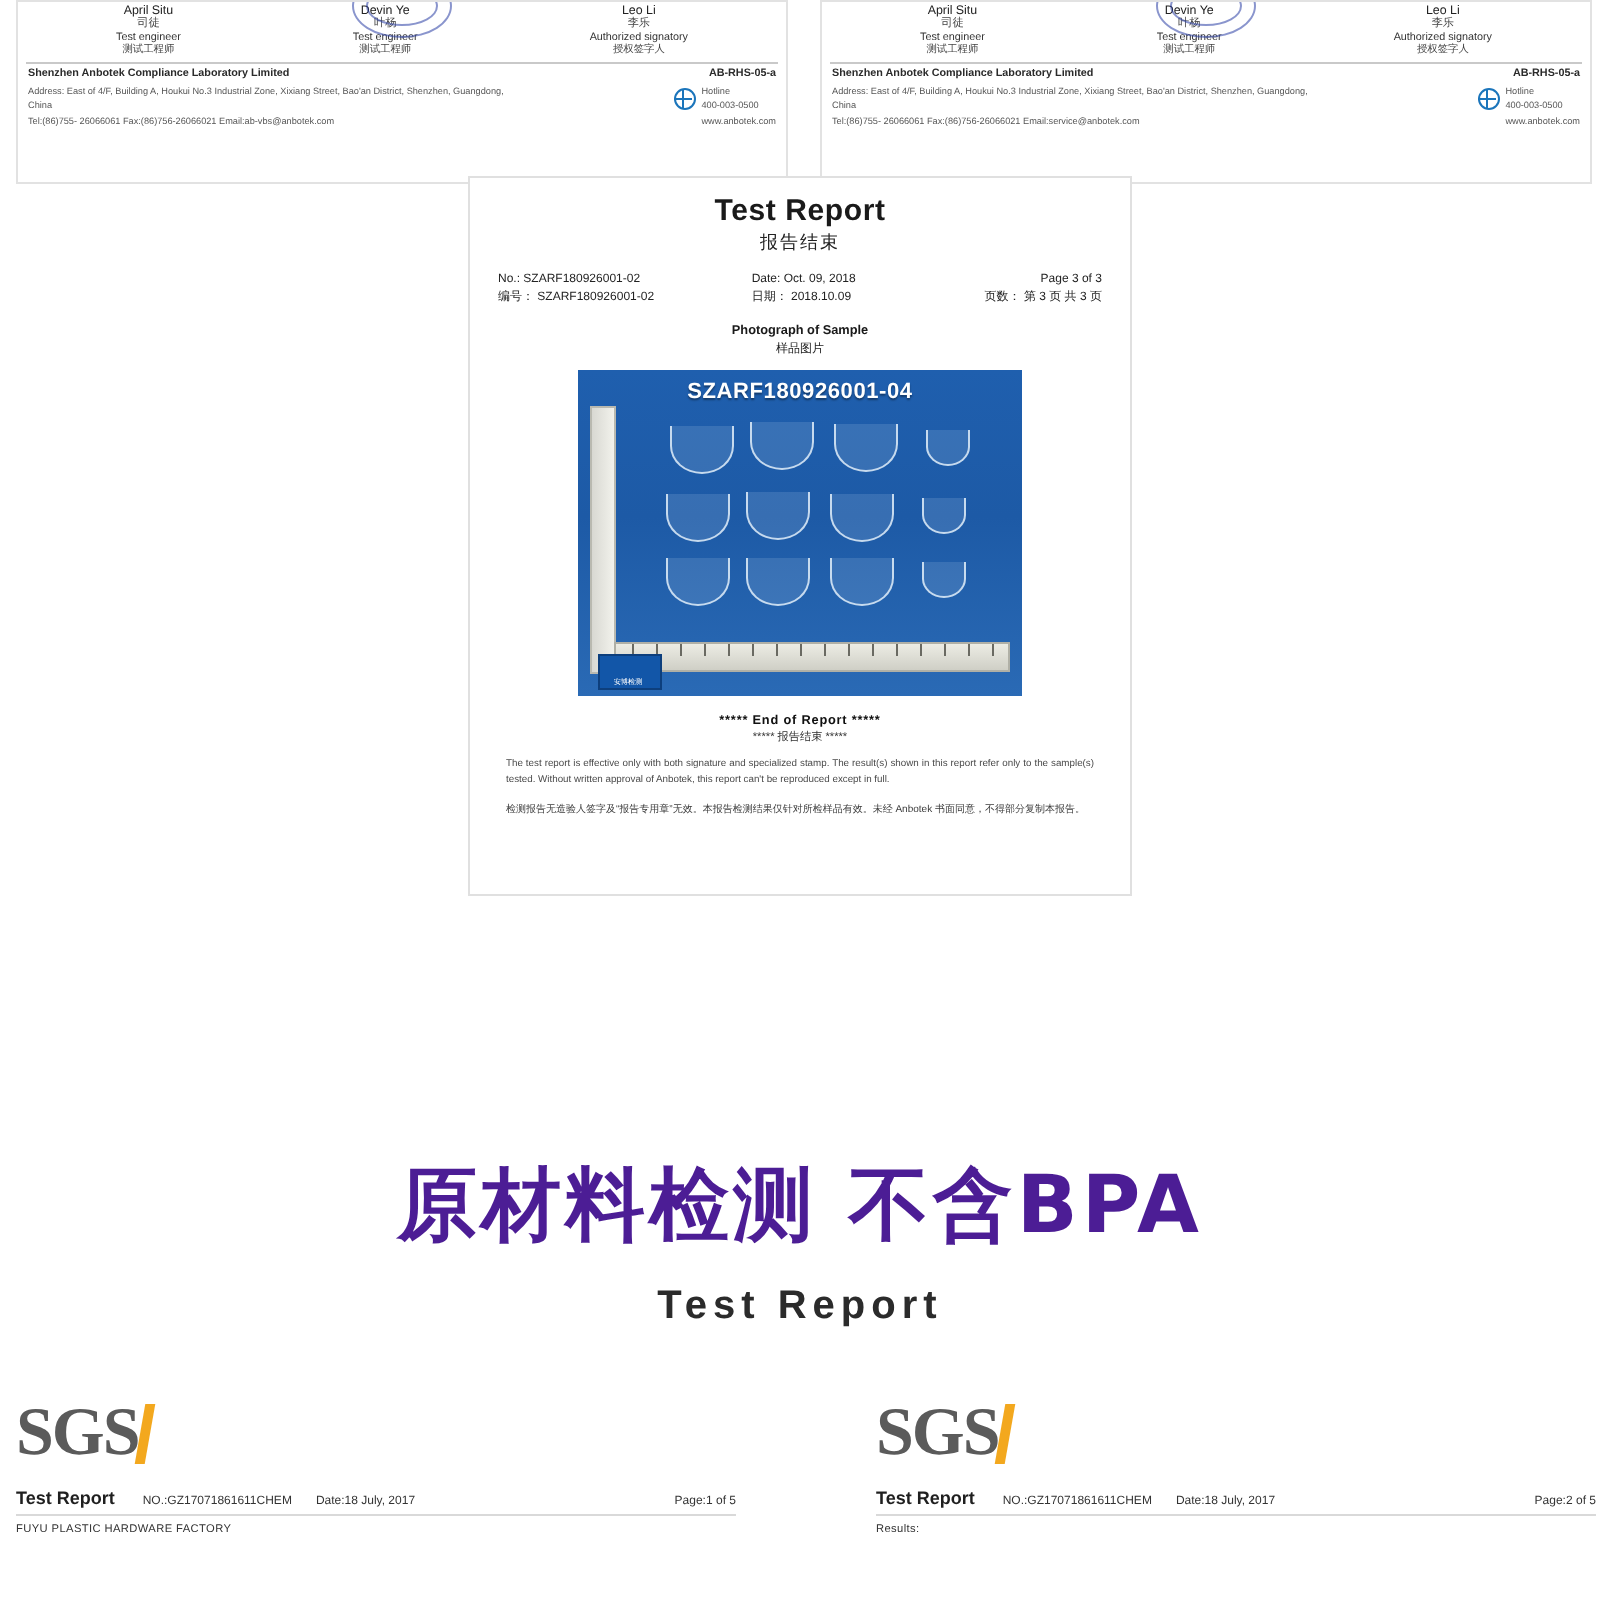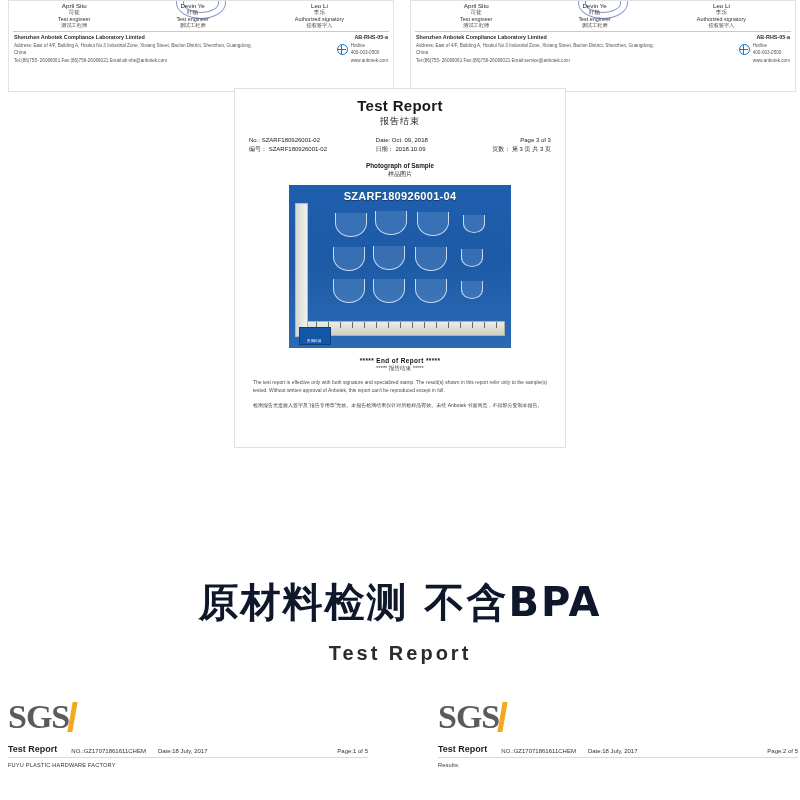--- a/index.html
+++ b/index.html
@@ -257,21 +257,21 @@
   .banner {
     position: absolute;
     left: 0;
     top: 575px;
     width: 800px;
     text-align: center;
   }
   .banner-cn {
     font-size: 40px;
     font-weight: bold;
-    color: #0f172a;
+    color: #4c1d95;
     letter-spacing: 2px;
     font-family: "DejaVu Sans", sans-serif;
   }
   .banner-en {
     margin-top: 12px;
     font-size: 20px;
     font-weight: bold;
     color: #2b2b2b;
     letter-spacing: 3px;
   }

